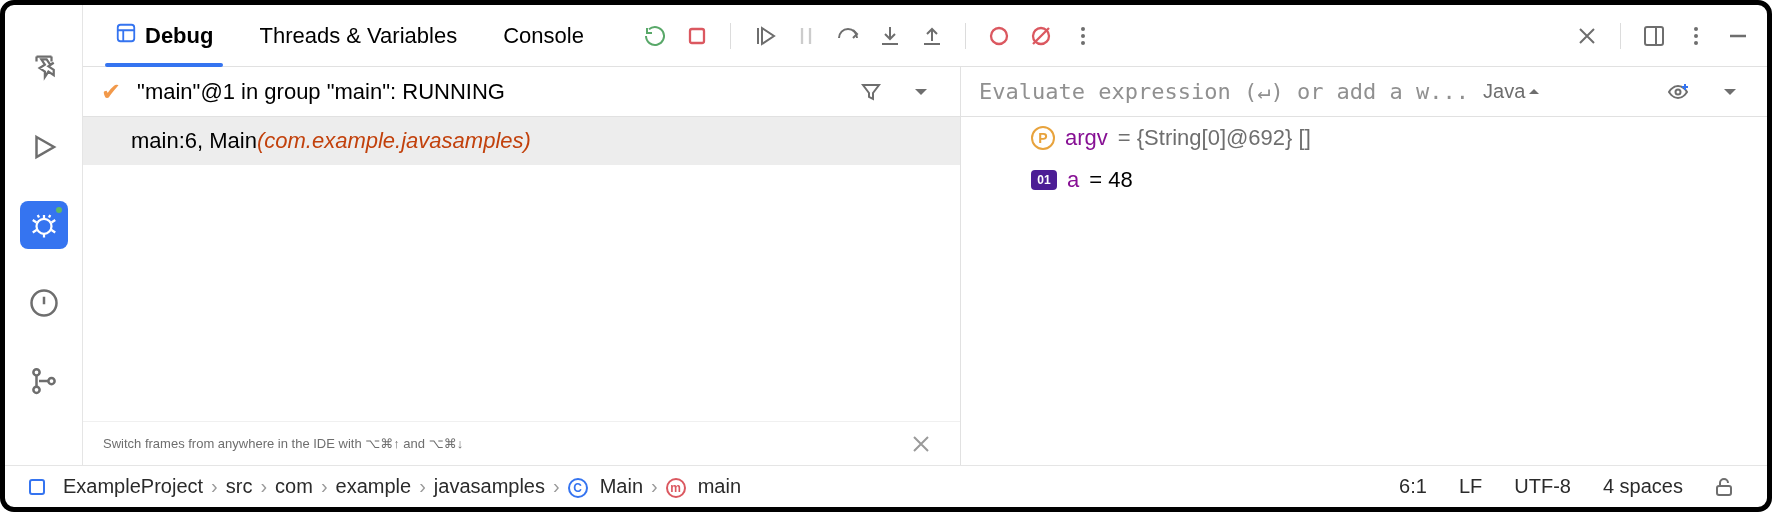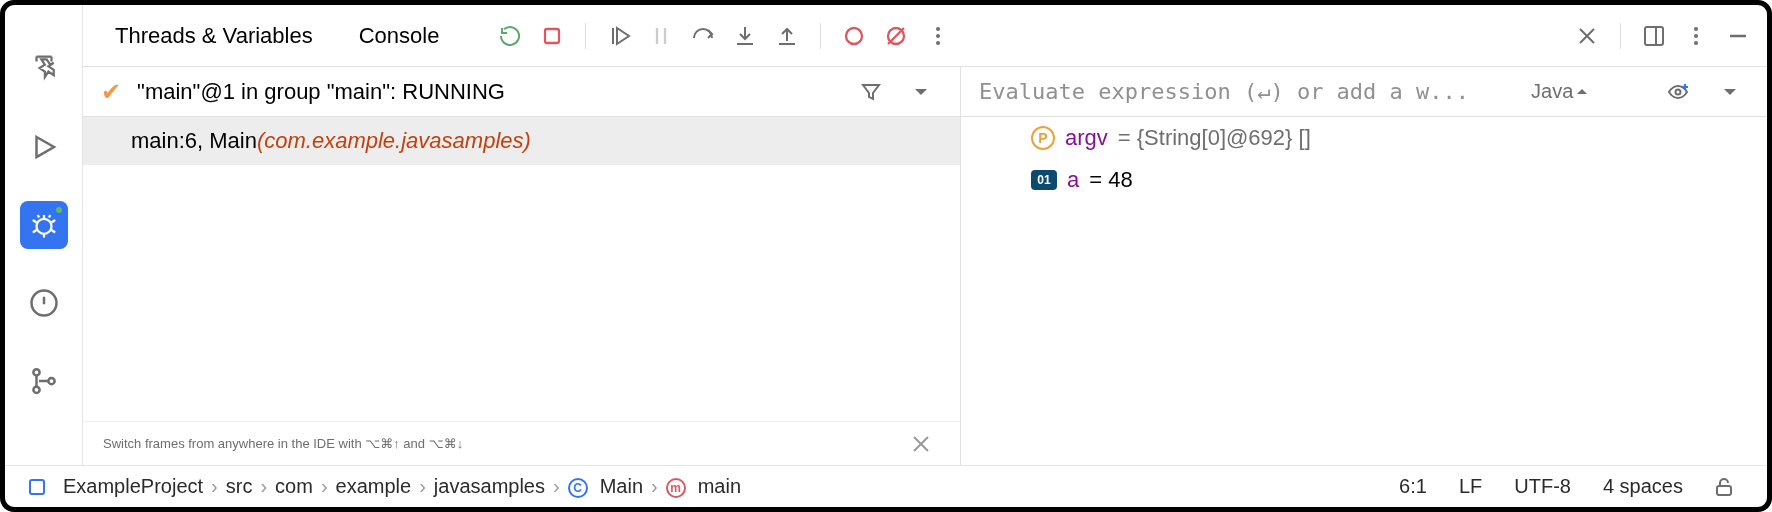--- a/index.html
+++ b/index.html
@@ -27,25 +27,25 @@
   .frames-header { height: 50px; display: flex; align-items: center; padding: 0 20px 0 18px; border-bottom: 1px solid #e1e1e1; gap: 12px; font-size: 22px; }
   .check { color: #F2994A; font-size: 24px; margin-right: 4px; }
   .frames-header .sp { flex:1; }
   .frame-row { height: 48px; display: flex; align-items: center; padding-left: 48px; background: #ededed; font-size: 22px; }
   .frame-row .pkg { font-style: italic; color: #c2410c; }
   .hint-row { margin-top: auto; height: 44px; display: flex; align-items: center; padding: 0 20px; font-size: 13px; color: #6e6e6e; border-top: 1px solid #f0f0f0; }
   .hint-row .sp { flex:1; }
   .vars-pane { flex: 1; display: flex; flex-direction: column; }
   .vars-header { height: 50px; display: flex; align-items: center; padding: 0 18px; border-bottom: 1px solid #e1e1e1; gap: 14px; font-size: 22px; color: #909090; font-family: ui-monospace, Menlo, monospace; text-align: right; }
   .vars-header .sp { flex:1; }
-  .pill { font-size:20px; color:#6e6e6e; font-family:-apple-system,sans-serif; display:inline-flex; align-items:center; gap:4px;margin-left:48px;}
+  .pill { font-size:20px; color:#6e6e6e; font-family:-apple-system,sans-serif; display:inline-flex; align-items:center; gap:4px;}
   .var-row { display: flex; align-items: center; padding: 8px 0 8px 70px; font-size: 22px; gap: 10px; }
   .var-icon { width: 24px; height: 24px; border-radius: 50%; display: flex; align-items: center; justify-content: center; font-size: 14px; font-weight: 700; }
   .var-icon.p { border: 2px solid #E8A33D; color:#E8A33D; }
-  .var-icon.i { background: #0c4a6e; color:#fff; border-radius:4px; width:26px; height:20px; font-size:12px; }
+  .var-icon.i { background: #4c1d95; color:#fff; border-radius:4px; width:26px; height:20px; font-size:12px; }
   .var-row .nm { color: #871094; }
   .var-row .val { color: #6e6e6e; }
   .statusbar { height: 42px; border-top: 1px solid #e5e5e5; display: flex; align-items: center; padding: 0 24px; font-size: 20px; color: #2b2b2b; gap: 12px; }
   .crumb { display: flex; align-items: flex-end; gap: 8px; }
   .crumb .sep { color:#9a9a9a; }
   .sb-spacer { flex:1; }
   .sb-item { padding: 0 10px; }
   .mini-icon { width:20px; height:20px; border:2px solid; border-radius:50%; display:inline-flex; align-items:center; justify-content:center; font-size:12px; font-weight:700; margin-right:4px;}
   .mini-c { border-color:#3574F0; color:#3574F0; }
   .mini-m { border-color:#DB5860; color:#DB5860; }
@@ -87,20 +87,29 @@
             <circle cx="6" cy="19" r="2.5"></circle>
             <circle cx="18" cy="12" r="2.5"></circle>
             <path d="M6 7.5v9M8 12h7.5"></path>
           </svg>
       </div>
     </div>
 
     <div class="content">
       <div class="toolbar">
         <div class="tabs">
+          <div class="tab active">
+            <span class="tab-icon">
+              <svg width="22" height="22" viewBox="0 0 24 24" fill="none" stroke="#3574F0" stroke-width="2">
+                  <rect x="3" y="3" width="18" height="18" rx="3"></rect>
+                  <path d="M3 9h18M9 9v12"></path>
+                </svg>
+            </span>
+            <span>Debug</span>
+          </div>
           <div class="tab">
             <span>Threads &amp; Variables</span>
           </div>
           <div class="tab">
             <span>Console</span>
           </div>
         </div>
         <div style="width:26px"></div>
         <div class="tool-icon">
             <svg viewBox="0 0 24 24" fill="none" stroke="#59A869" stroke-width="2">

